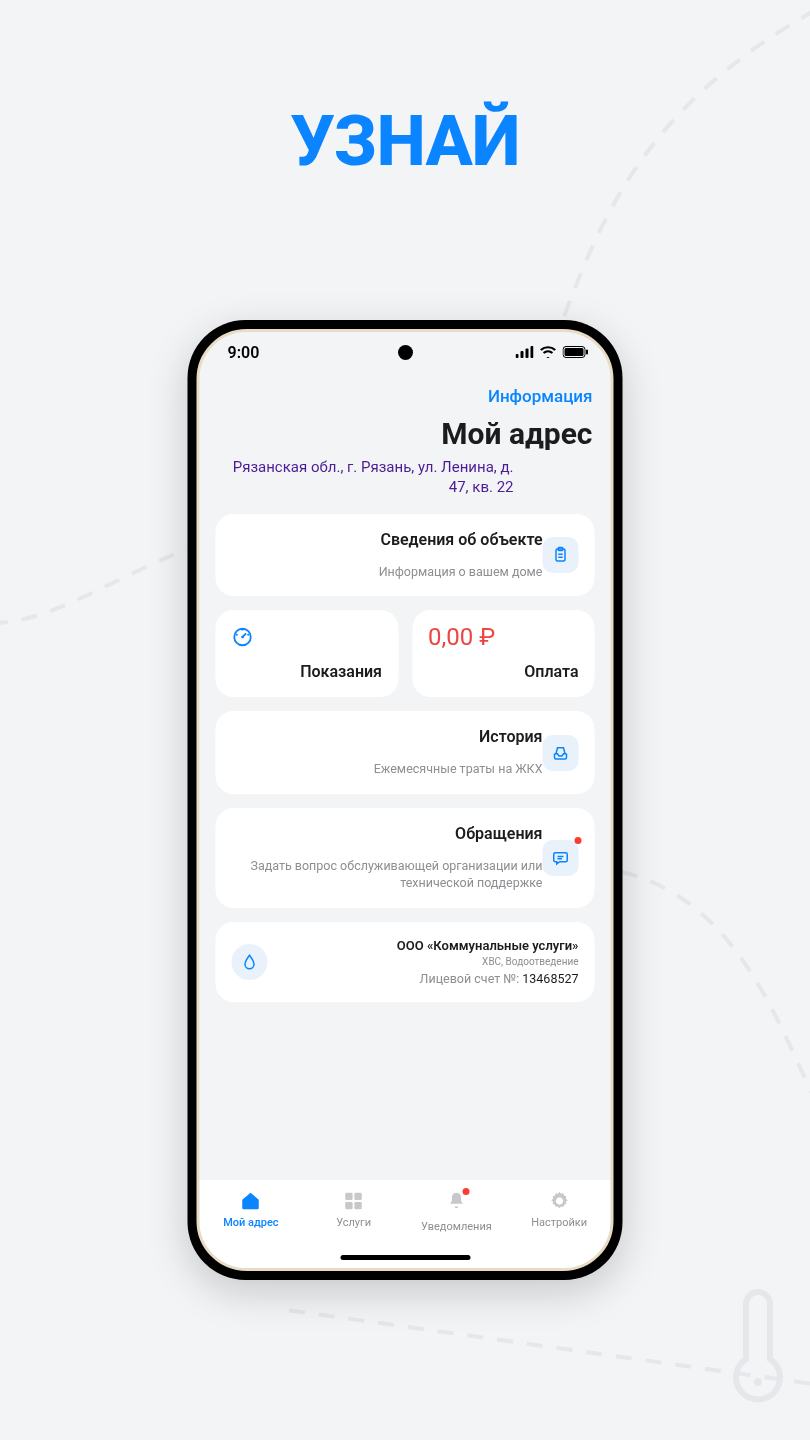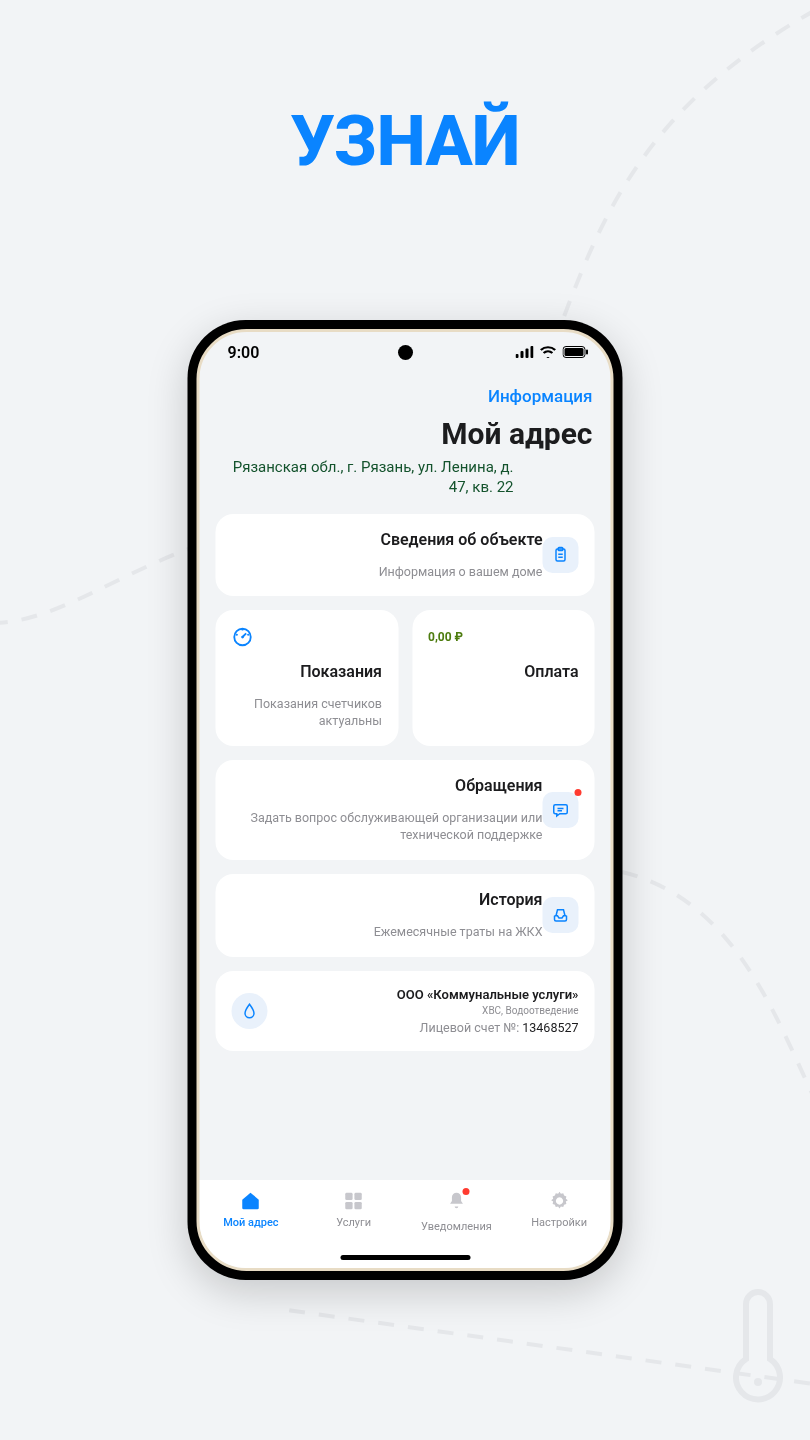--- a/index.html
+++ b/index.html
@@ -110,21 +110,21 @@
   }
 
   .topbar {
     display: flex;
     justify-content: flex-end;
     padding: 14px 2px 6px;
   }
   .manage-link { color: #0a84ff; font-size: 17px; font-weight: 500; cursor: pointer; }
 
   .page-title { font-size: 30px; font-weight: 700; color: #1c1c1e; padding: 4px 2px 6px; }
-  .address-text { font-size: 15px; color: #14532d; line-height: 1.35; padding: 0 2px 16px; max-width: 300px; }
+  .address-text { font-size: 15px; color: #4c1d95; line-height: 1.35; padding: 0 2px 16px; max-width: 300px; }
 
   .card {
     background: #fff;
     border-radius: 18px;
     padding: 16px 16px;
     margin-bottom: 14px;
     position: relative;
   }
   .card-row { display: flex; align-items: center; }
   .card-main { flex: 1; }
@@ -142,21 +142,21 @@
   .icon-bubble svg { width: 18px; height: 18px; stroke: #0a84ff; fill: none; stroke-width: 2; }
   .badge-dot {
     position: absolute; top: -3px; right: -3px;
     width: 7px; height: 7px; background: #ff3b30; border-radius: 50%;
   }
 
   .grid2 { display: flex; gap: 14px; margin-bottom: 14px; }
   .grid2 .card { flex: 1; margin-bottom: 0; padding: 16px 16px; }
   .top-icon { margin-bottom: 14px; height: 22px; display:flex; align-items:center;}
   .top-icon svg { width: 22px; height: 22px; stroke: #0a84ff; fill: none; stroke-width: 2; }
-  .amount { font-size: 12px; font-weight: 700; color: #4d7c0f; }
+  .amount { font-size: 24px; font-weight: 400; color: #ef4444; }
 
   .provider-card { display: flex; align-items: center; gap: 14px; }
   .provider-icon {
     width: 36px; height: 36px; border-radius: 50%;
     background: #e9f1fb; display: flex; align-items: center; justify-content: center; flex-shrink: 0;
   }
   .provider-icon svg { width: 18px; height: 18px; stroke: #0a84ff; fill: none; stroke-width: 2; }
   .provider-main { flex: 1; }
   .provider-name { font-size: 13px; font-weight: 600; color: #1c1c1e; }
   .provider-sub { font-size: 10px; color: #8e8e93; margin-top: 3px; }
@@ -278,56 +278,55 @@
             <svg viewBox="0 0 24 24">
                 <circle cx="12" cy="12" r="9"></circle>
                 <path d="M12 12 L16 8"></path>
                 <circle cx="12" cy="12" r="1.5" fill="#0a84ff" stroke="none"></circle>
                 <line x1="12" y1="3" x2="12" y2="5"></line>
                 <line x1="5" y1="9" x2="6.6" y2="10"></line>
                 <line x1="19" y1="9" x2="17.4" y2="10"></line>
               </svg>
           </div>
           <div class="card-title">Показания</div>
-          <div class="card-sub">Показания счетчиков актуальны</div>
         </div>
         <div class="card">
           <div class="top-icon">
               <span class="amount">0,00 ₽</span>
             </div>
           <div class="card-title">Оплата</div>
         </div>
       </div>
 
       <div class="card card-row">
         <div class="card-main">
+          <div class="card-title">История</div>
+          <div class="card-sub">Ежемесячные траты на ЖКХ</div>
+        </div>
+        <div class="icon-bubble">
+          <svg viewBox="0 0 24 24">
+              <path d="M4 13 h4 l2 3 h4 l2 -3 h4"></path>
+              <path d="M4 13 v5 a2 2 0 0 0 2 2 h12 a2 2 0 0 0 2 -2 v-5"></path>
+              <path d="M6 13 l2 -8 h8 l2 8"></path>
+            </svg>
+        </div>
+      </div>
+
+      <div class="card card-row">
+        <div class="card-main">
           <div class="card-title">Обращения</div>
           <div class="card-sub">Задать вопрос обслуживающей организации или технической поддержке</div>
         </div>
         <div class="icon-bubble">
           <svg viewBox="0 0 24 24">
               <path d="M5 5 h14 a2 2 0 0 1 2 2 v8 a2 2 0 0 1 -2 2 h-8 l-4 3 v-3 h-2 a2 2 0 0 1 -2 -2 v-8 a2 2 0 0 1 2 -2 z"></path>
               <line x1="8" y1="10" x2="16" y2="10"></line>
               <line x1="8" y1="13" x2="14" y2="13"></line>
             </svg>
           <span class="badge-dot"></span>
-        </div>
-      </div>
-
-      <div class="card card-row">
-        <div class="card-main">
-          <div class="card-title">История</div>
-          <div class="card-sub">Ежемесячные траты на ЖКХ</div>
-        </div>
-        <div class="icon-bubble">
-          <svg viewBox="0 0 24 24">
-              <path d="M4 13 h4 l2 3 h4 l2 -3 h4"></path>
-              <path d="M4 13 v5 a2 2 0 0 0 2 2 h12 a2 2 0 0 0 2 -2 v-5"></path>
-              <path d="M6 13 l2 -8 h8 l2 8"></path>
-            </svg>
         </div>
       </div>
 
       <div class="card provider-card">
         <div class="provider-icon">
           <svg viewBox="0 0 24 24">
               <path d="M12 3 C12 3 6 11 6 15 a6 6 0 0 0 12 0 C18 11 12 3 12 3 z"></path>
             </svg>
         </div>
         <div class="provider-main">

